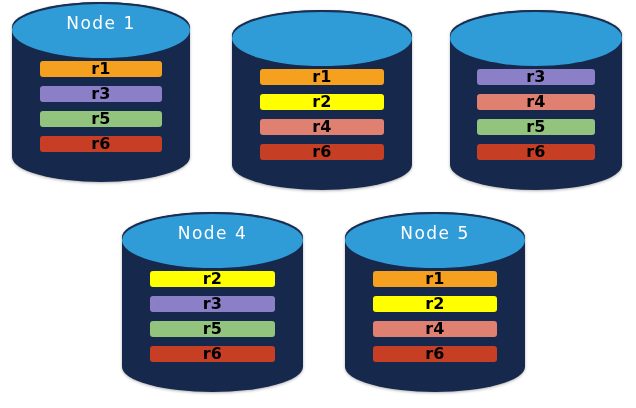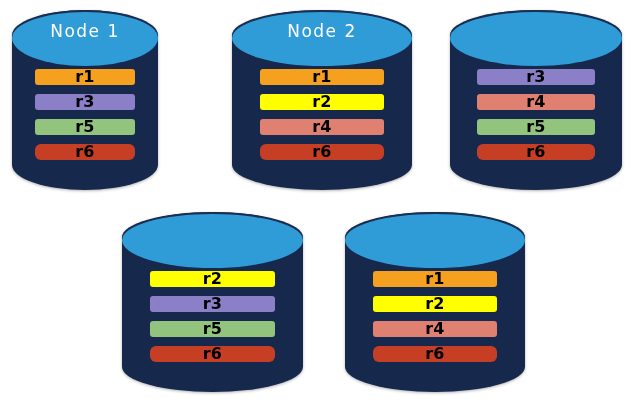--- a/index.html
+++ b/index.html
@@ -76,35 +76,35 @@
 
   .bar {
     height: 16px;
     border-radius: 3px;
     margin-bottom: 9px;
     position: relative;
     display: flex;
     align-items: center;
     justify-content: center;
   }
-  .bar:last-child { margin-bottom: 4px; border-radius: 6px; }
+  .bar:last-child { margin-bottom: 4px; }
 
   .bar-label {
     font-size: 16px;
     font-weight: bold;
     color: #000000;
     line-height: 1;
     letter-spacing: 0.2px;
   }
 </style>
 </head>
 <body>
 
 <div id="canvas">
-    <div class="node" style="left: 12px; top: 10px; width: 146px; height: 180px;">
+    <div class="node" style="left: 12px; top: 2px; width: 178px; height: 180px;">
       <div class="cyl-body" style="background: rgb(22, 41, 77);"></div>
       <div class="cyl-top" style="background: rgb(47, 155, 215);"></div>
       <div class="node-label" style="color: rgb(255, 255, 255);">Node 1</div>
       <div class="bars">
         <div class="bar" style="background: rgb(246, 160, 32);">
           <span class="bar-label">r1</span>
         </div>
         <div class="bar" style="background: rgb(139, 127, 199);">
           <span class="bar-label">r3</span>
         </div>
@@ -112,21 +112,20 @@
           <span class="bar-label">r5</span>
         </div>
         <div class="bar" style="background: rgb(198, 63, 36);">
           <span class="bar-label">r6</span>
         </div>
       </div>
     </div>
     <div class="node" style="left: 232px; top: 10px; width: 180px; height: 180px;">
       <div class="cyl-body" style="background: rgb(22, 41, 77);"></div>
       <div class="cyl-top" style="background: rgb(47, 155, 215);"></div>
-      <div class="node-label" style="color: rgb(255, 255, 255);">Node 2</div>
       <div class="bars">
         <div class="bar" style="background: rgb(246, 160, 32);">
           <span class="bar-label">r1</span>
         </div>
         <div class="bar" style="background: rgb(255, 255, 0);">
           <span class="bar-label">r2</span>
         </div>
         <div class="bar" style="background: rgb(224, 128, 112);">
           <span class="bar-label">r4</span>
         </div>
@@ -149,38 +148,40 @@
           <span class="bar-label">r5</span>
         </div>
         <div class="bar" style="background: rgb(198, 63, 36);">
           <span class="bar-label">r6</span>
         </div>
       </div>
     </div>
     <div class="node" style="left: 122px; top: 212px; width: 181px; height: 180px;">
       <div class="cyl-body" style="background: rgb(22, 41, 77);"></div>
       <div class="cyl-top" style="background: rgb(47, 155, 215);"></div>
+      <div class="node-label" style="color: rgb(255, 255, 255);">Node 4</div>
       <div class="bars">
         <div class="bar" style="background: rgb(255, 255, 0);">
           <span class="bar-label">r2</span>
         </div>
         <div class="bar" style="background: rgb(139, 127, 199);">
           <span class="bar-label">r3</span>
         </div>
         <div class="bar" style="background: rgb(146, 196, 125);">
           <span class="bar-label">r5</span>
         </div>
         <div class="bar" style="background: rgb(198, 63, 36);">
           <span class="bar-label">r6</span>
         </div>
       </div>
     </div>
     <div class="node" style="left: 345px; top: 212px; width: 180px; height: 180px;">
       <div class="cyl-body" style="background: rgb(22, 41, 77);"></div>
       <div class="cyl-top" style="background: rgb(47, 155, 215);"></div>
+      <div class="node-label" style="color: rgb(255, 255, 255);">Node 5</div>
       <div class="bars">
         <div class="bar" style="background: rgb(246, 160, 32);">
           <span class="bar-label">r1</span>
         </div>
         <div class="bar" style="background: rgb(255, 255, 0);">
           <span class="bar-label">r2</span>
         </div>
         <div class="bar" style="background: rgb(224, 128, 112);">
           <span class="bar-label">r4</span>
         </div>

